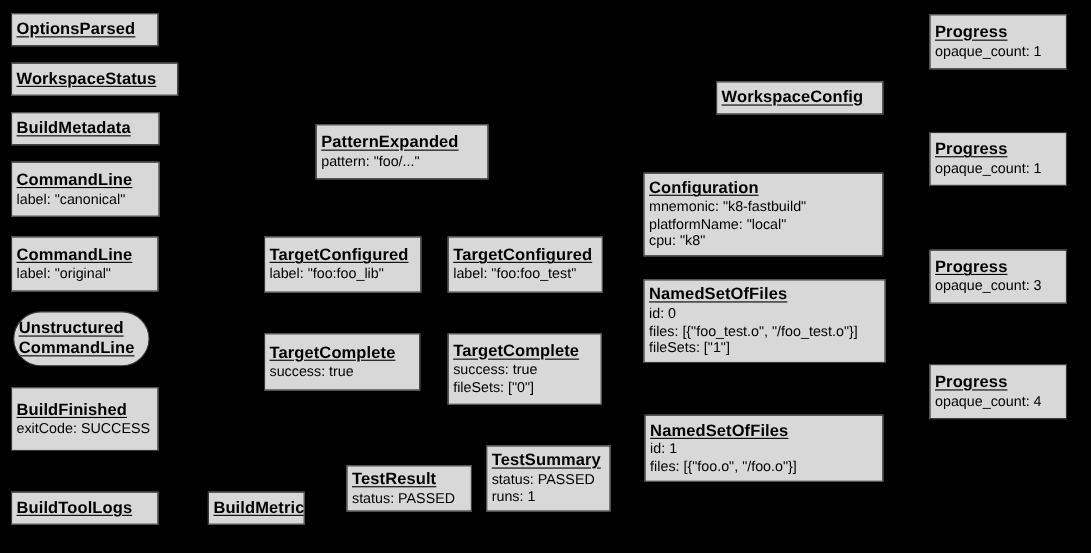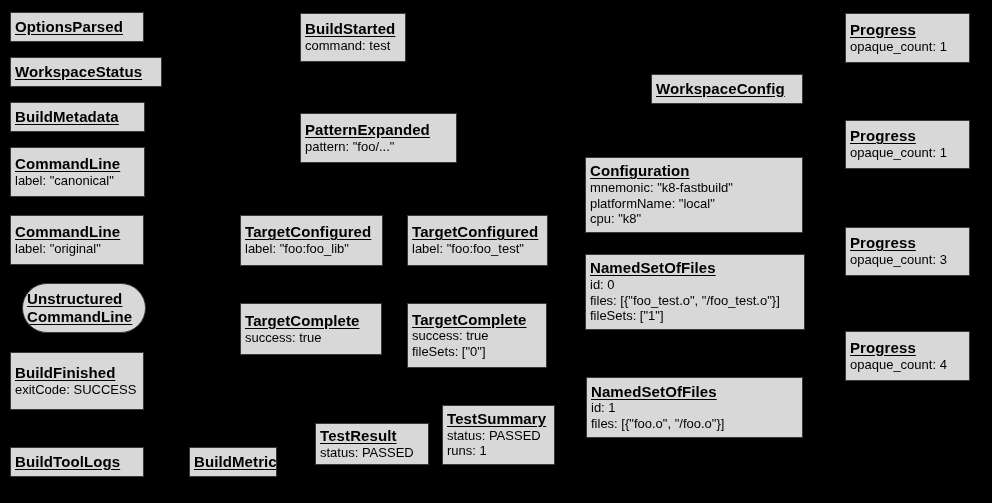--- a/index.html
+++ b/index.html
@@ -54,39 +54,35 @@
       <div class="node-title">BuildMetadata</div>
     </div>
     <div class="node" style="left: 10px; top: 147px; width: 135px; height: 50px;">
       <div class="node-title">CommandLine</div>
       <div class="node-attr">label: "canonical"</div>
     </div>
     <div class="node" style="left: 10px; top: 215px; width: 134px; height: 50px;">
       <div class="node-title">CommandLine</div>
       <div class="node-attr">label: "original"</div>
     </div>
-    <div class="node" style="left: 22px; top: 283px; width: 124px; height: 50px; border-radius: 25px;">
+    <div class="node" style="left: 12px; top: 283px; width: 124px; height: 50px; border-radius: 25px;">
       <div class="node-title">Unstructured</div>
       <div class="node-title">CommandLine</div>
     </div>
     <div class="node" style="left: 10px; top: 352px; width: 134px; height: 58px;">
       <div class="node-title">BuildFinished</div>
       <div class="node-attr">exitCode: SUCCESS</div>
     </div>
     <div class="node" style="left: 10px; top: 447px; width: 134px; height: 30px;">
       <div class="node-title">BuildToolLogs</div>
     </div>
     <div class="node" style="left: 162px; top: 447px; width: 88px; height: 30px; margin-left: 27px;">
       <div class="node-title">BuildMetrics</div>
     </div>
-    <div class="node" style="left: 300px; top: 13px; width: 106px; height: 49px;">
-      <div class="node-title">BuildStarted</div>
-      <div class="node-attr">command: test</div>
-    </div>
-    <div class="node" style="left: 300px; top: 113px; width: 157px; height: 50px;">
+    <div class="node" style="left: 287px; top: 113px; width: 157px; height: 50px;">
       <div class="node-title">PatternExpanded</div>
       <div class="node-attr">pattern: "foo/..."</div>
     </div>
     <div class="node" style="left: 240px; top: 215px; width: 143px; height: 51px;">
       <div class="node-title">TargetConfigured</div>
       <div class="node-attr">label: "foo:foo_lib"</div>
     </div>
     <div class="node" style="left: 407px; top: 215px; width: 141px; height: 51px;">
       <div class="node-title">TargetConfigured</div>
       <div class="node-attr">label: "foo:foo_test"</div>

